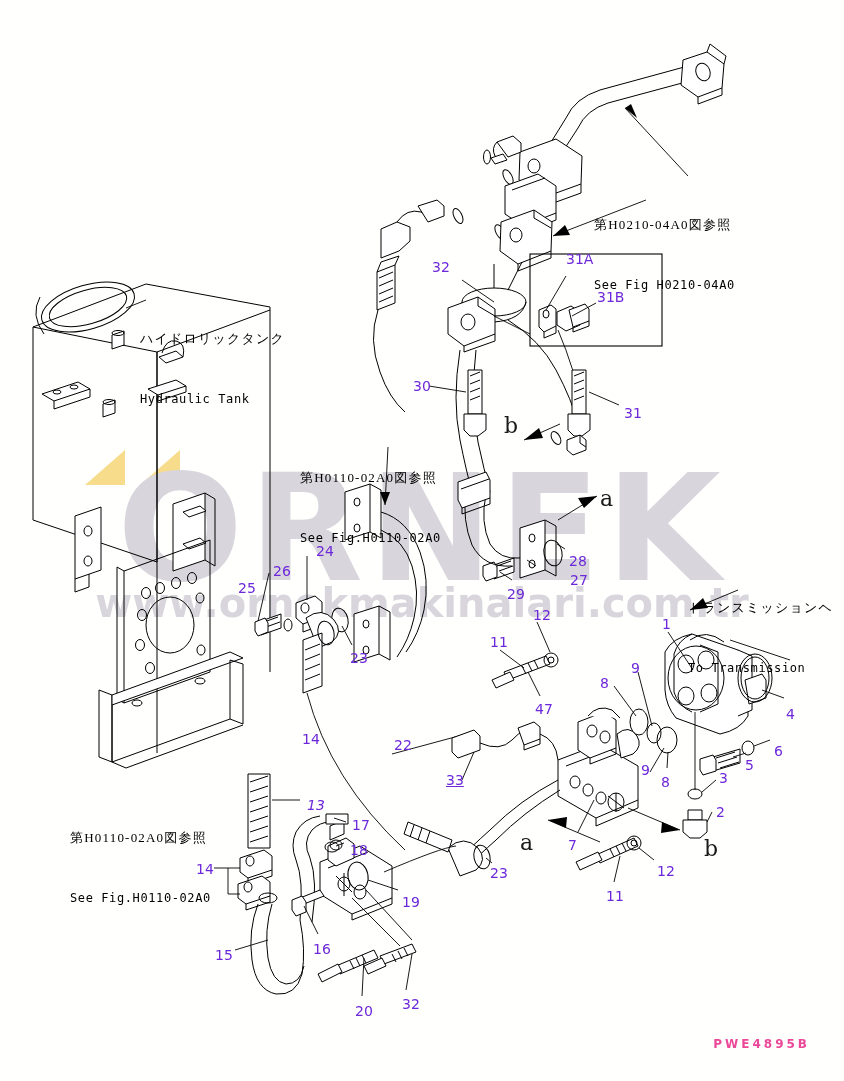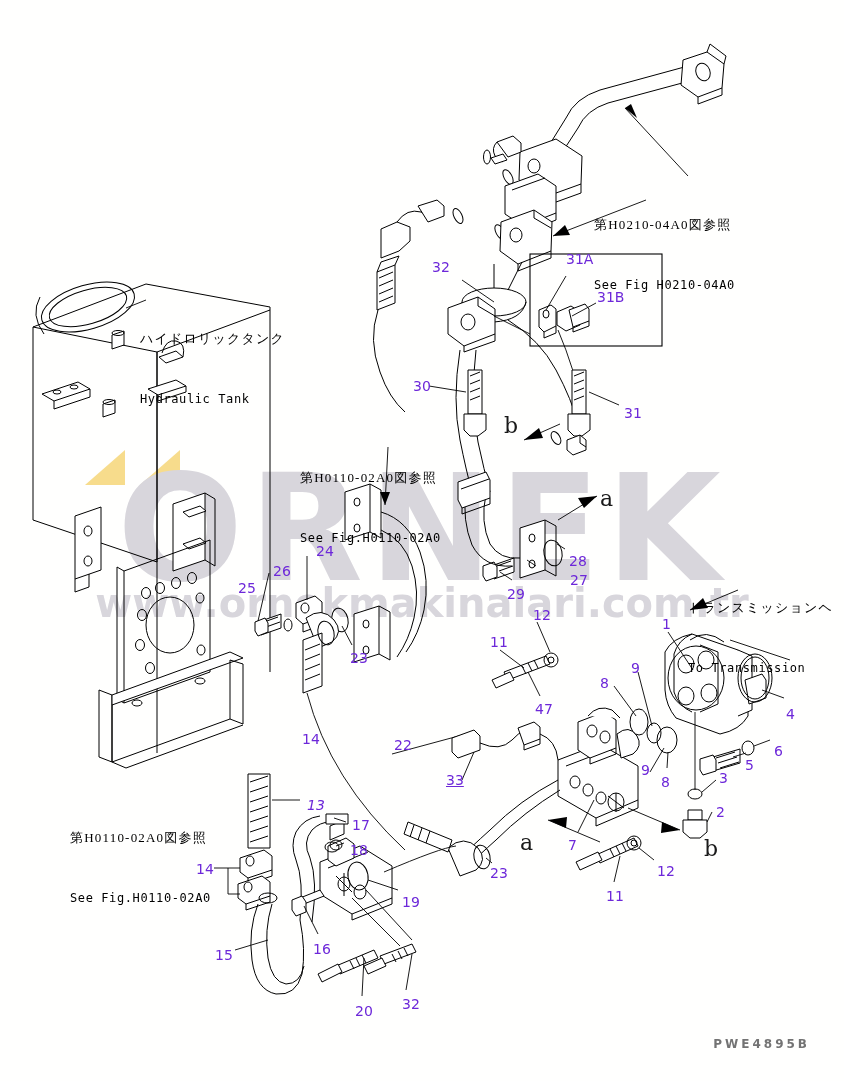--- a/index.html
+++ b/index.html
@@ -62,21 +62,21 @@
     font-family:"DejaVu Serif","Liberation Serif",serif;
     font-size:22px;
     line-height:1;
   }
   #partcode{
     position:absolute;
     right:34px;bottom:30px;
     font-family:"DejaVu Sans","Liberation Sans",sans-serif;
     font-size:12px;
     letter-spacing:3px;
-    color:#737373;
+    color:#ec4899;
     font-weight:bold;
   }
   
   .ln{stroke:#000;stroke-width:1;fill:none;}
   .ln-thin{stroke:#000;stroke-width:0.9;fill:none;}
   .lead{stroke:#000;stroke-width:0.9;fill:none;}
   .part{stroke:#000;stroke-width:1;fill:#ffffff;}
   .partn{stroke:#000;stroke-width:1;fill:none;}
   .boxln{stroke:#000;stroke-width:1.1;fill:none;}
 </style>

